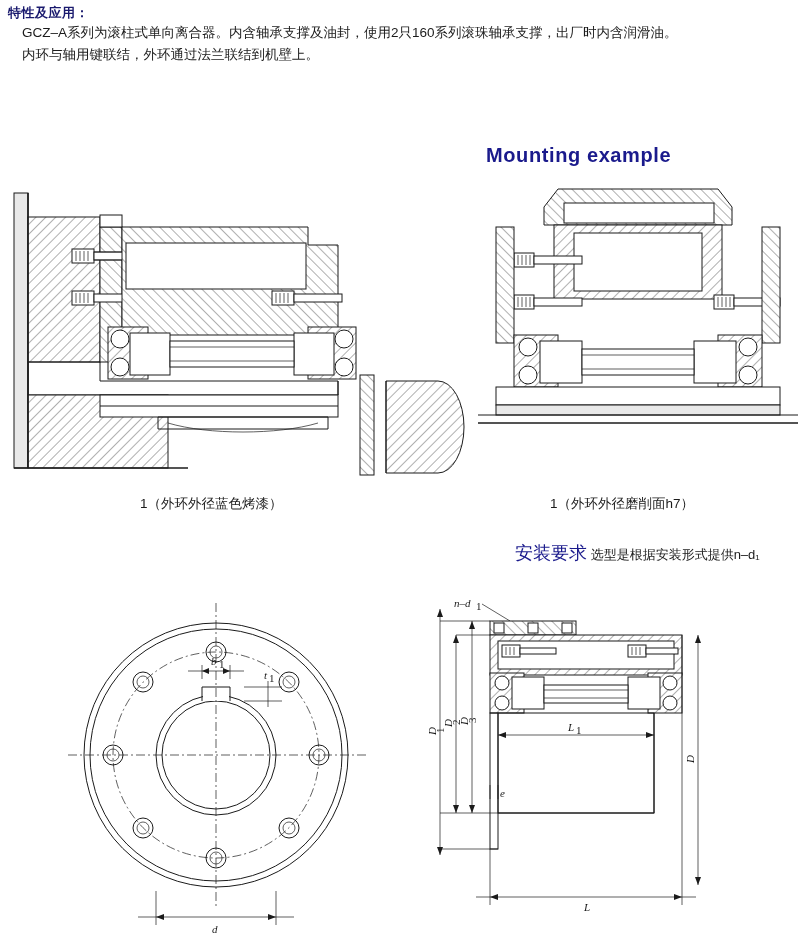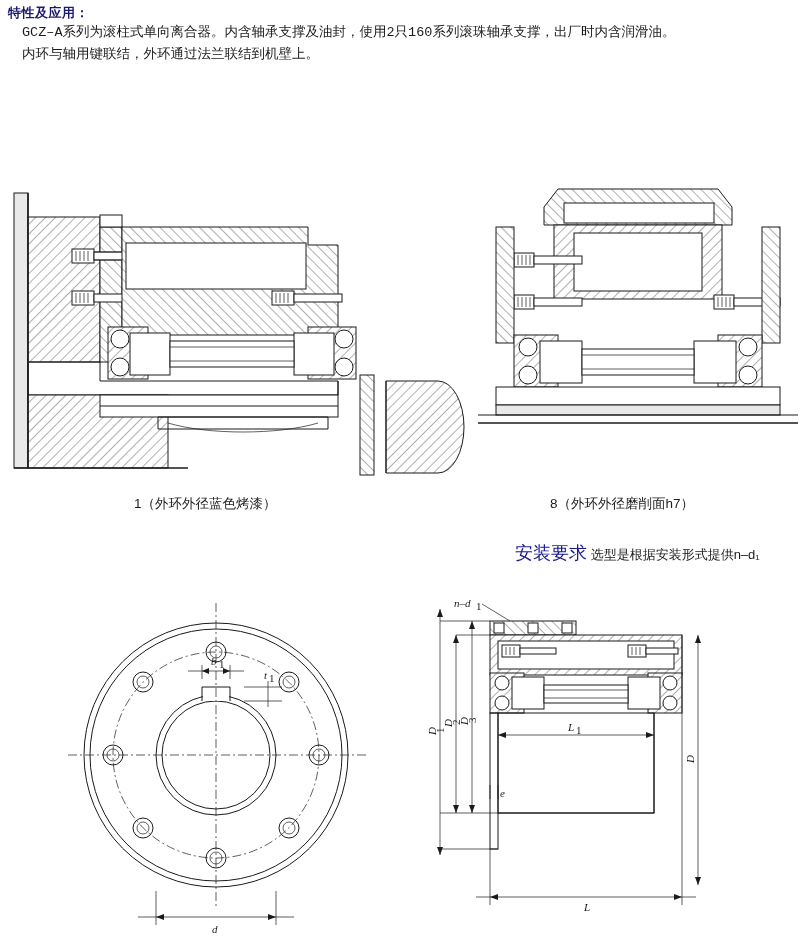--- a/index.html
+++ b/index.html
@@ -32,21 +32,20 @@
     color: #1a1a6e;
     letter-spacing: 0.5px;
   }
   .para {
     position: absolute;
     left: 14px;
     font-size: 13.5px;
     line-height: 22px;
     color: #1b1b1b;
     white-space: nowrap;
-    font-family: Liberation Mono, monospace;
   }
   .para.l1 { top: 22px; }
   .para.l2 { top: 44px; }
   .para.l3 { top: 66px; }
 
   
   .example-heading {
     position: absolute;
     font-weight: bold;
     color: #1a1a8c;
@@ -65,21 +64,21 @@
     letter-spacing: 0.6px;
   }
 
   
   .caption {
     position: absolute;
     font-size: 13.5px;
     color: #1b1b1b;
     white-space: nowrap;
   }
-  .cap1 { left: 126px; top: 495px; }
+  .cap1 { left: 132px; top: 495px; }
   .cap2 { left: 542px; top: 495px; }
 
   .note-row {
     position: absolute;
     left: 507px;
     top: 541px;
     white-space: nowrap;
     font-size: 13px;
   }
   .note-label {
@@ -127,23 +126,24 @@
 </style>
 </head>
 <body>
 
 <div class="page">
 
   <div class="sec-title">特性及应用：</div>
   <div class="para l1">GCZ–A系列为滚柱式单向离合器。内含轴承支撑及油封，使用2只160系列滚珠轴承支撑，出厂时内含润滑油。</div>
   <div class="para l2">内环与轴用键联结，外环通过法兰联结到机壁上。</div>
 
+  <div class="example-heading heading-en">Mounting example</div>
 
   <div class="caption cap1">1（外环外径蓝色烤漆）</div>
-  <div class="caption cap2">8（外环外径磨削面h7）</div>
+  <div class="caption cap2">1（外环外径磨削面h7）</div>
 
   <div class="note-row">
     <span class="note-label">安装要求</span>
     <span class="note-text">选型是根据安装形式提供n–d₁</span>
   </div>
 
   <svg width="0" height="0" style="position:absolute">
     <defs>
       <pattern id="hatchA" width="7" height="7" patternTransform="rotate(45)" patternUnits="userSpaceOnUse">
         <rect width="7" height="7" fill="#ffffff"></rect>

